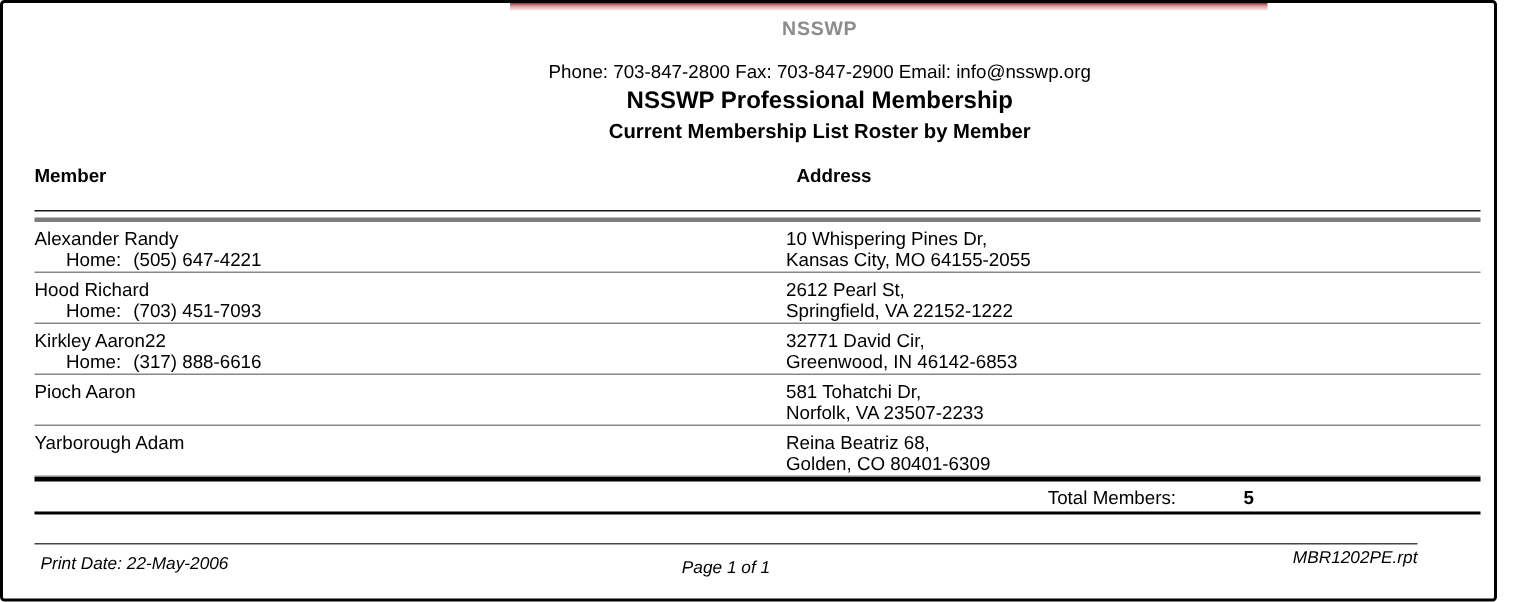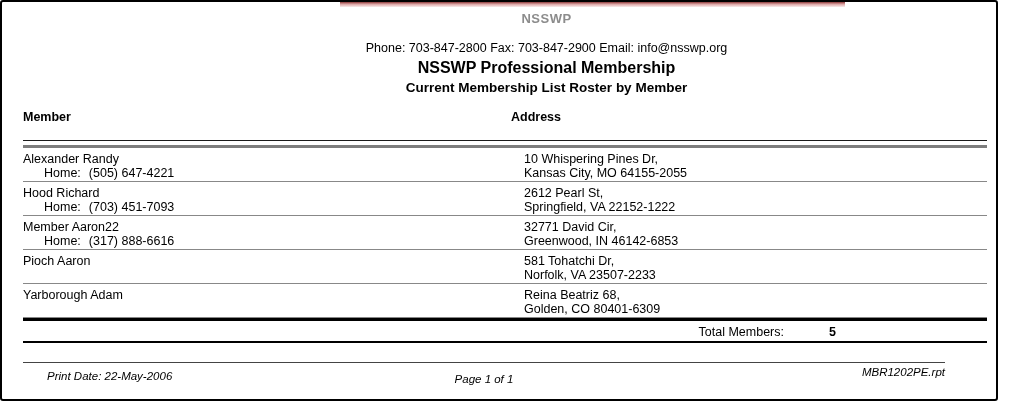--- a/index.html
+++ b/index.html
@@ -49,21 +49,21 @@
     width: 964px;
     font-size: 12.5px;
   }
   .thead {
     position: relative;
     height: 16px;
     font-weight: bold;
     border-bottom: 1px solid #1a1a1a;
     padding-bottom: 14px;
   }
-  .col-address { position: absolute; left: 488px; top: 0; }
+  .col-address { position: absolute; left: 508px; top: 0; }
   .thick-rule { height: 3px; background: #7d7d7d; margin-top: 4px; }
   .row {
     position: relative;
     padding: 4px 0 1px 0;
     border-bottom: 1px solid #888;
     min-height: 28px;
     line-height: 14px;
   }
   .home-line { padding-left: 21px; }
   .home-phone { margin-left: 8px; }
@@ -92,21 +92,21 @@
   .footer {
     position: absolute;
     left: 21px;
     top: 360px;
     width: 922px;
     border-top: 1px solid #444;
     font-size: 11.5px;
     font-style: italic;
     height: 30px;
   }
-  .print-date { position: absolute; left: 24px; top: 7px; }
+  .print-date { position: absolute; left: 4px; top: 7px; }
   .page-num   { position: absolute; left: 0; top: 10px; width: 100%; text-align: center; }
   .report-file{ position: absolute; right: 0; top: 3px; }
 </style>
 </head>
 <body>
 
 <div class="window">
   <div class="accent-bar"></div>
 
   <div class="centered brand">NSSWP</div>
@@ -137,21 +137,21 @@
       <div class="home-line">
         <span>Home:</span><span class="home-phone">(703) 451-7093</span>
       </div>
       <div class="addr-cell">
         <div>2612 Pearl St,</div>
         <div>Springfield, VA 22152-1222</div>
       </div>
     </div>
 
     <div class="row">
-      <div>Member Aaron22</div>
+      <div>Kirkley Aaron22</div>
       <div class="home-line">
         <span>Home:</span><span class="home-phone">(317) 888-6616</span>
       </div>
       <div class="addr-cell">
         <div>32771 David Cir,</div>
         <div>Greenwood, IN 46142-6853</div>
       </div>
     </div>
 
     <div class="row">

